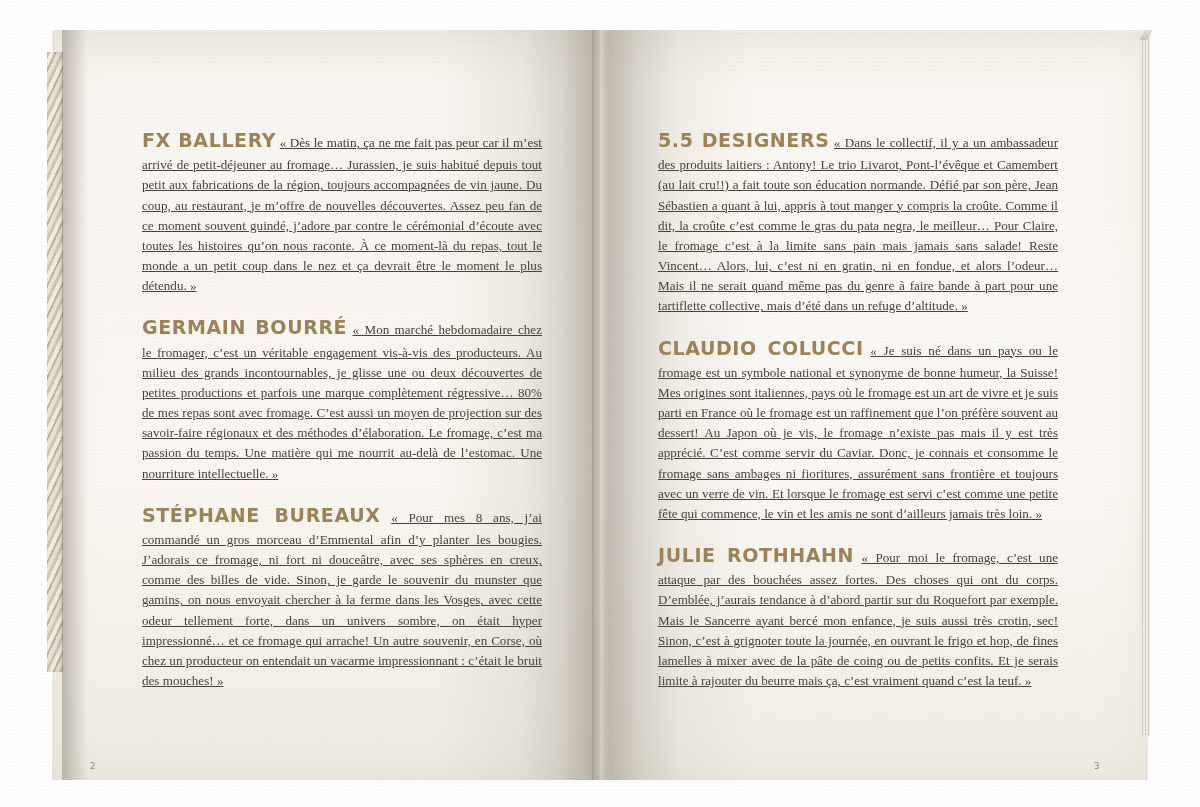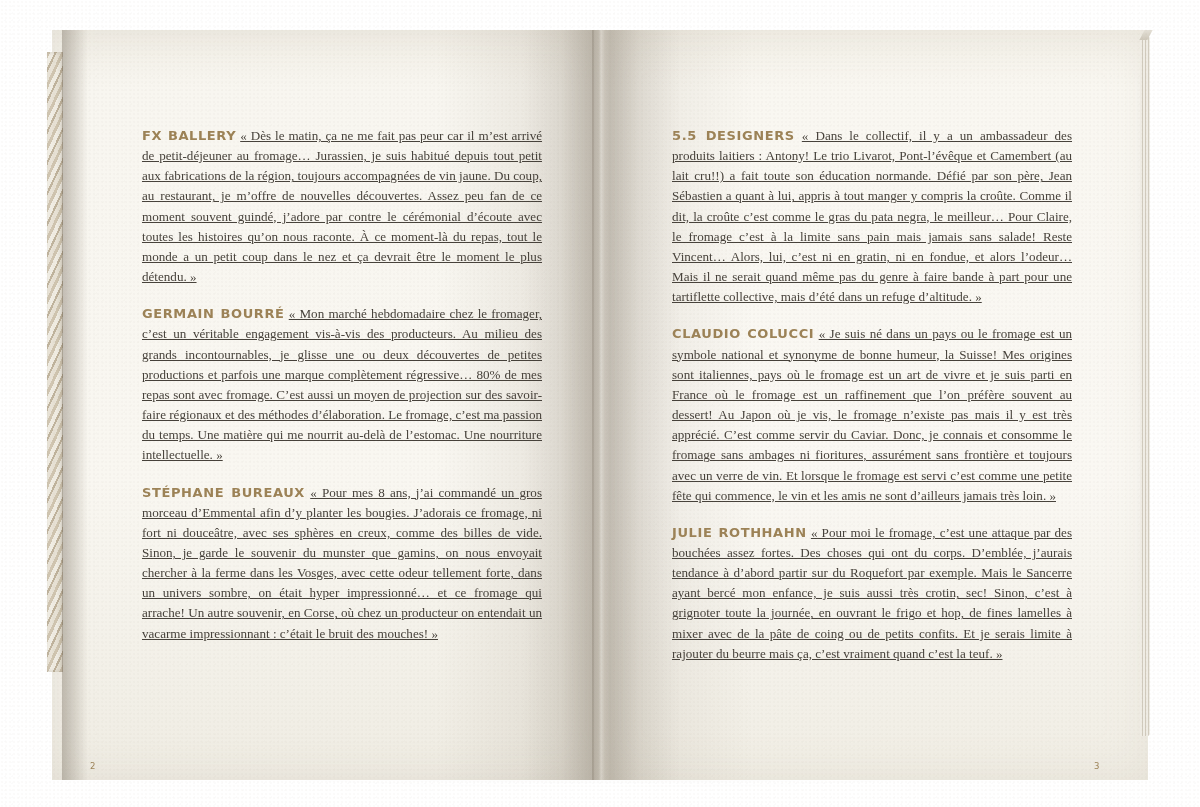--- a/index.html
+++ b/index.html
@@ -154,29 +154,29 @@
     position: absolute;
     top: 96px;
     width: 400px;
     font-size: 13.1px;
     line-height: 1.54;
     color: #3a3632;
     text-align: justify;
     hyphens: auto;
   }
   .col.left-col  { left: 90px; }
-  .col.right-col { left: 620px; }
+  .col.right-col { left: 606px; }
 
   .entry { margin: 0 0 17px 0; }
   .entry:last-child { margin-bottom: 0; }
 
   .speaker {
     font-family: "DejaVu Sans", sans-serif;
     font-weight: bold;
-    font-size: 13px;
+    font-size: 19px;
     letter-spacing: 0.6px;
     color: #9c8256;
     text-transform: uppercase;
   }
   .quote { color: #46413a; text-decoration: underline; }
 
   
   .folio {
     position: absolute;
     bottom: 36px;

